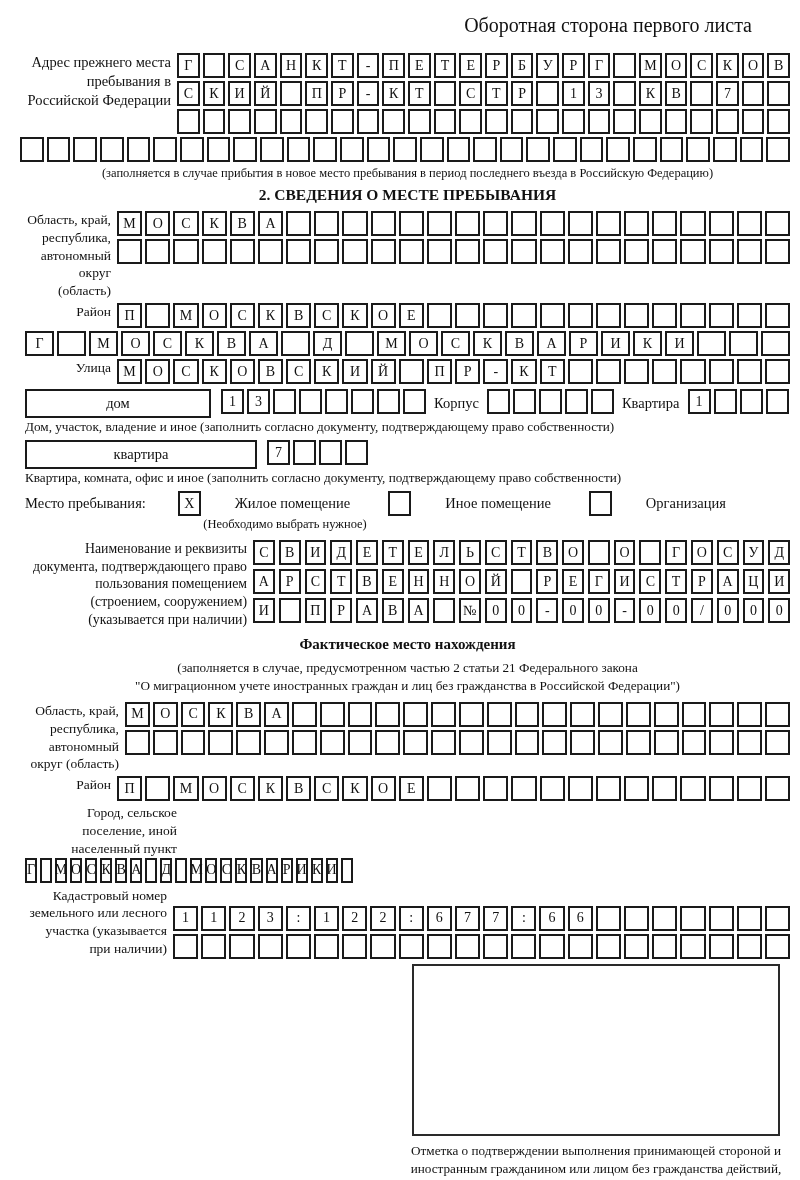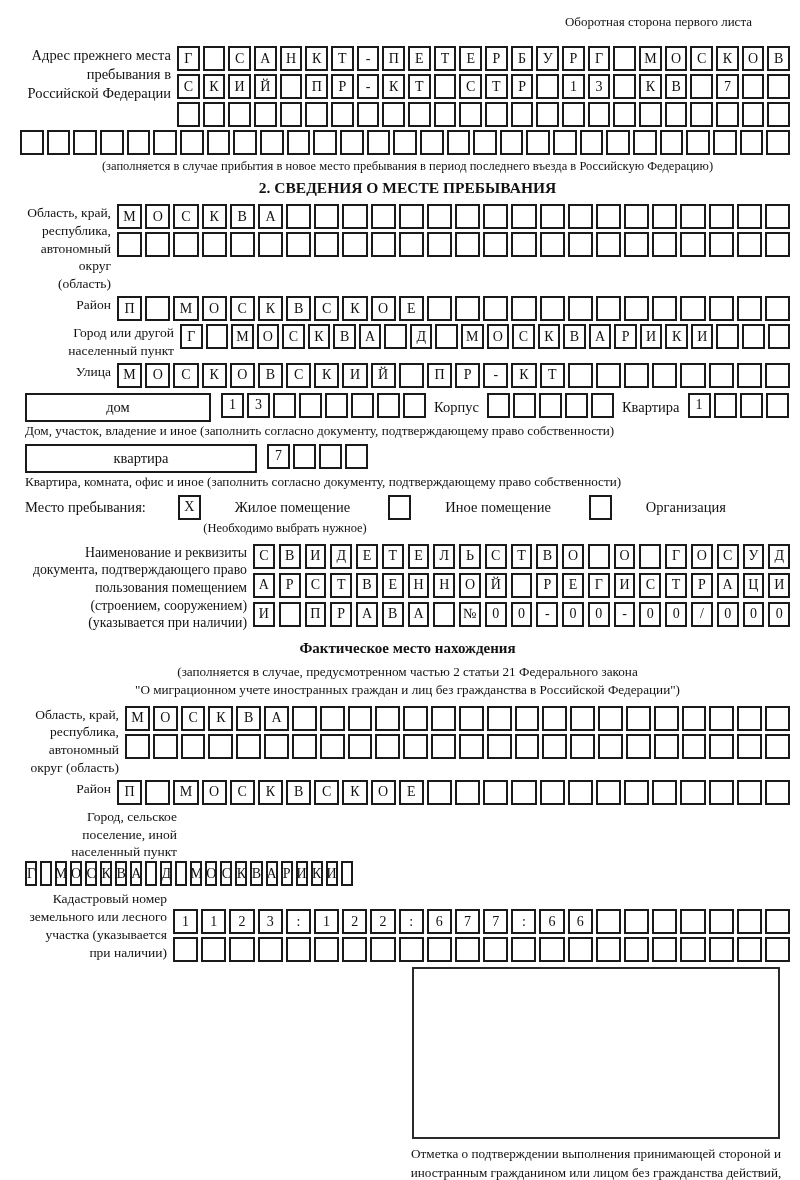--- a/index.html
+++ b/index.html
@@ -7,21 +7,21 @@
   body {
     background: #ffffff;
     color: #111;
     font-family: "Liberation Serif", "DejaVu Serif", serif;
   }
   .page { padding: 14px 10px 0 25px; width: 800px; }
 
   .corner-note {
     text-align: right;
     padding-right: 38px;
-    font-size: 13px;
+    font-size: 20px;
     margin-bottom: 16px;
   }
 
   .frow { display: flex; align-items: flex-start; margin-bottom: 3px; }
   .lbl { font-size: 13.5px; line-height: 1.32; flex-shrink: 0; padding-right: 6px; text-align: right; }
   .w150 { width: 152px; }
   .w92  { width: 92px; }
   .w100 { width: 100px; }
   .w155 { width: 155px; }
   .w158 { width: 158px; }
@@ -289,21 +289,20 @@
         <span class="cell"></span>
         <span class="cell"></span>
         <span class="cell"></span>
         <span class="cell"></span>
         <span class="cell"></span>
         <span class="cell"></span>
       </div>
   </div>
 
   <div class="frow">
-    <div class="lbl w155">Город или другой населенный пункт</div>
     <div class="cells">
         <span class="cell">Г</span>
         <span class="cell"></span>
         <span class="cell">М</span>
         <span class="cell">О</span>
         <span class="cell">С</span>
         <span class="cell">К</span>
         <span class="cell">В</span>
         <span class="cell">А</span>
         <span class="cell"></span>

